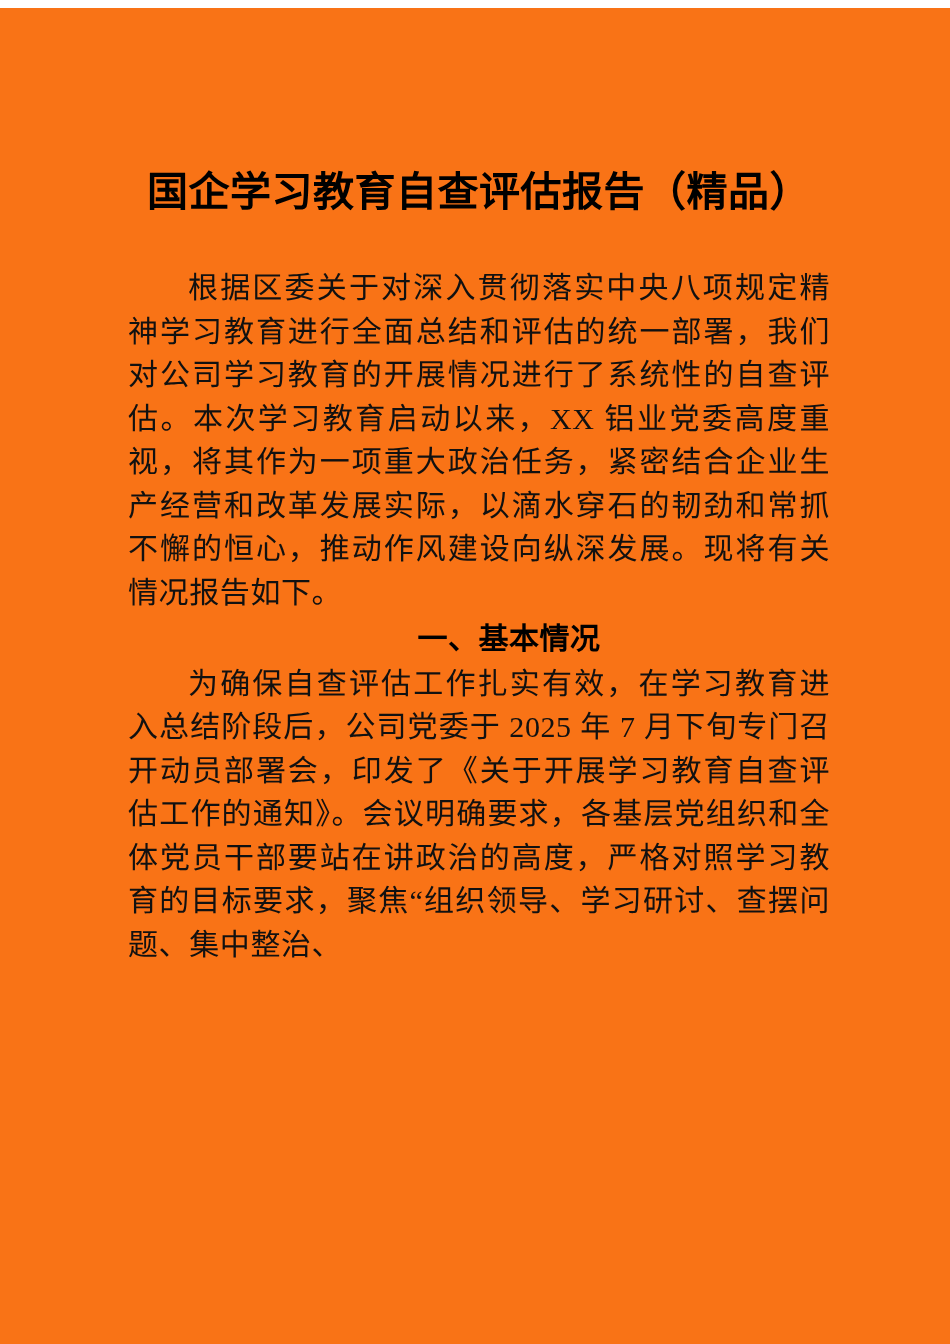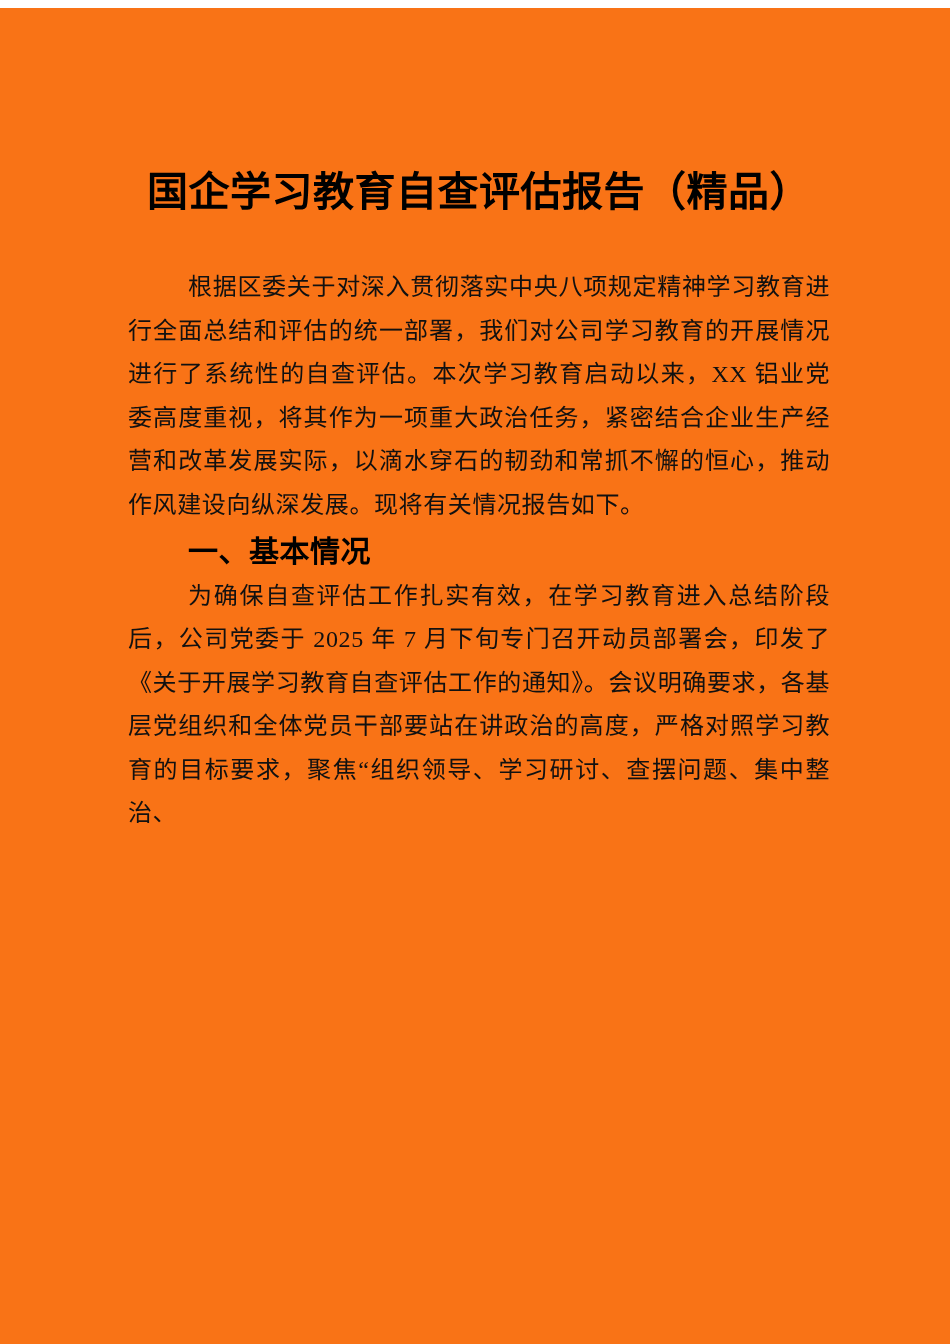--- a/index.html
+++ b/index.html
@@ -38,21 +38,21 @@
     text-align: center;
     letter-spacing: 0.5px;
     margin: 0;
     padding-top: 160px;
     white-space: nowrap;
   }
 
   
   .para {
     font-family: "Liberation Serif", "DejaVu Serif", serif;
-    font-size: 24px;
+    font-size: 30px;
     line-height: 43.5px;
     color: #111111;
     text-align: justify;
     text-justify: inter-ideograph;
     text-indent: 60px;
     margin: 0;
     letter-spacing: 0.6px;
     word-break: break-all;
   }
 
@@ -67,20 +67,21 @@
   
   .section-heading {
     font-family: "Liberation Sans", "DejaVu Sans", sans-serif;
     font-weight: bold;
     font-size: 30px;
     line-height: 43.5px;
     color: #000000;
     text-indent: 60px;
     margin: 3px 0 0 0;
     letter-spacing: 0.5px;
+    text-align: center;
   }
 </style>
 </head>
 <body>
 
 <div class="page">
   <div class="content">
 
     <h1 class="doc-title">国企学习教育自查评估报告（精品）</h1>
 

